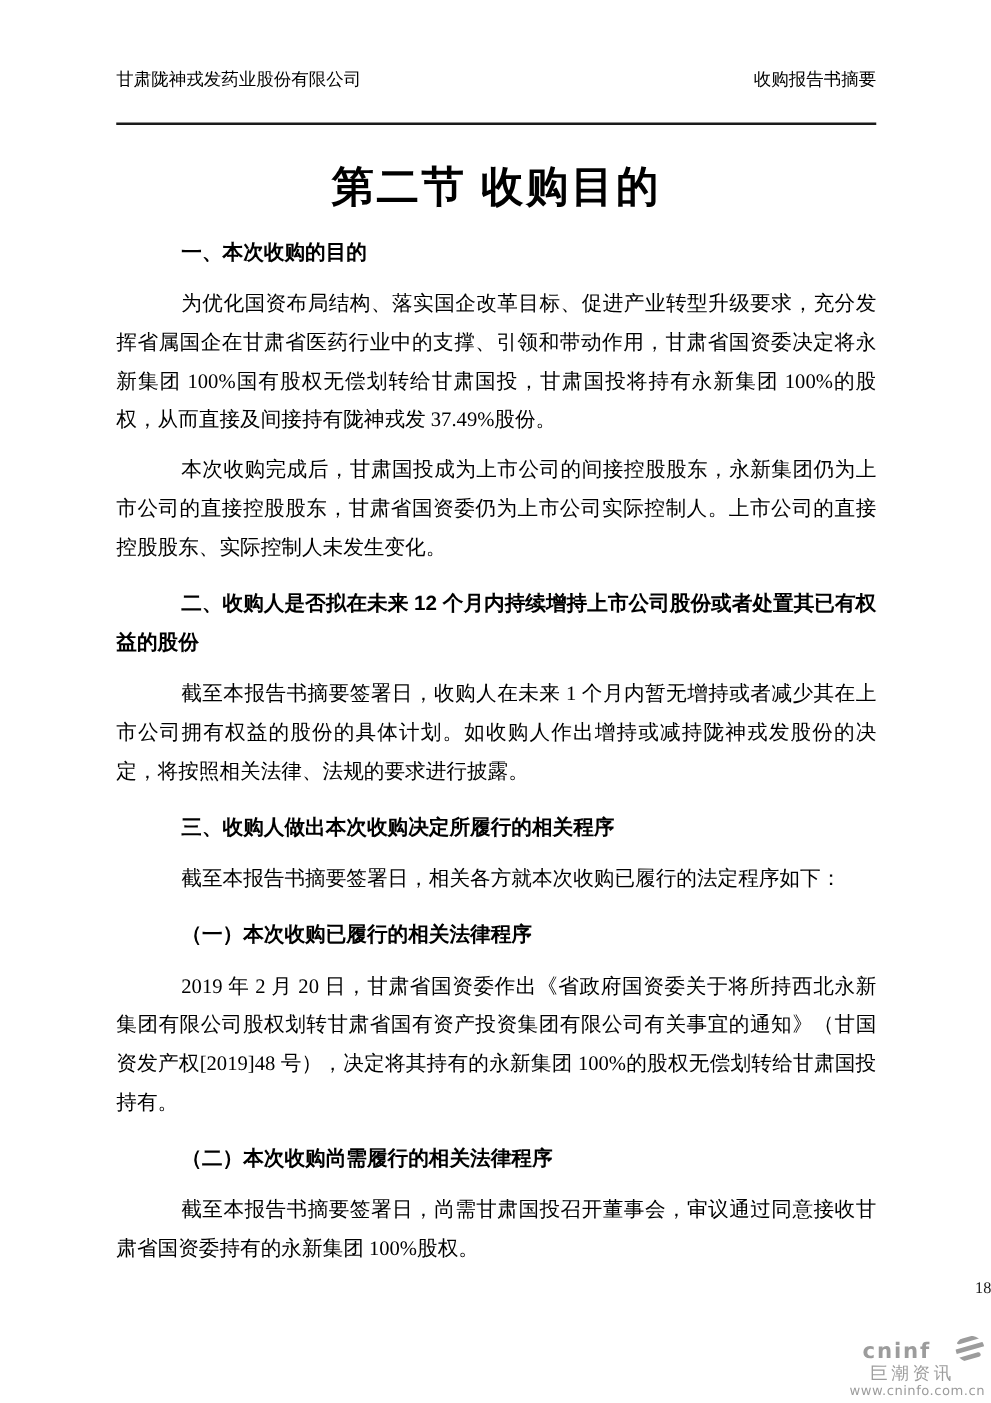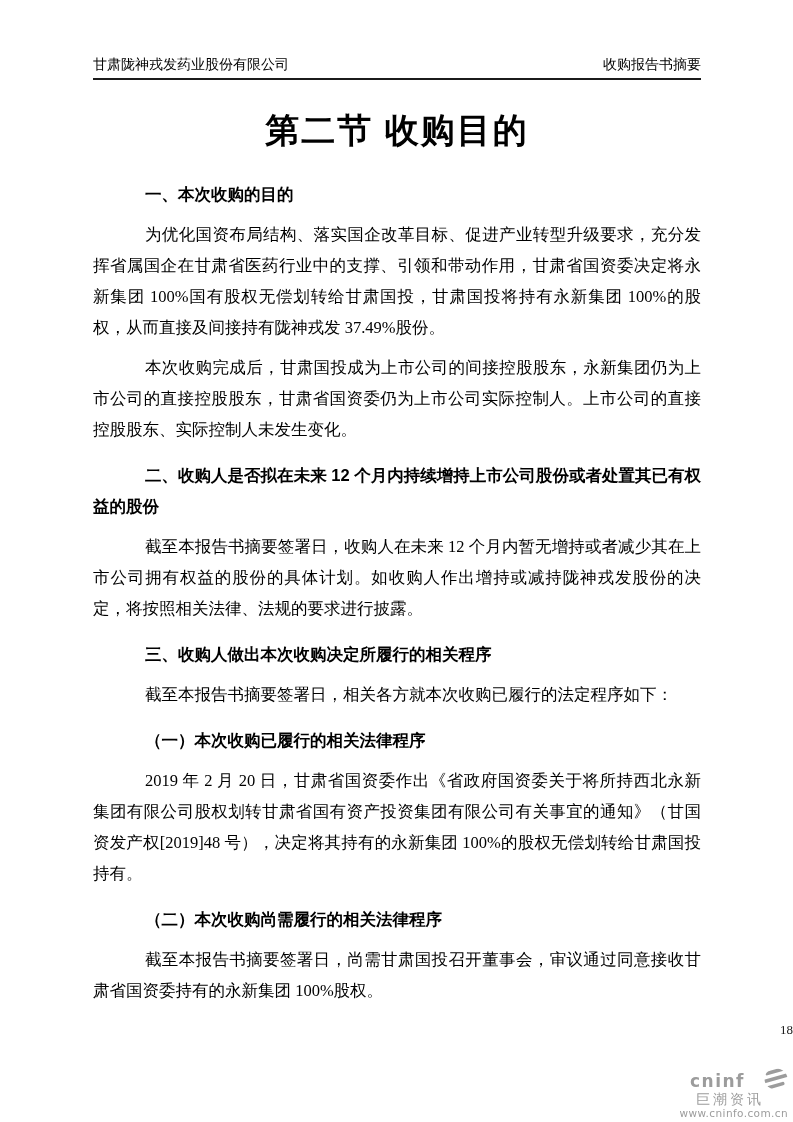--- a/index.html
+++ b/index.html
@@ -16,21 +16,21 @@
   }
   .content {
     padding: 56px 92px 0 93px;
   }
   .header-row {
     display: flex;
     justify-content: space-between;
     align-items: flex-end;
     font-size: 14px;
     line-height: 18px;
-    padding-bottom: 4px;
+    padding-bottom: 24px;
     border-bottom: 2px solid #1b1b1b;
   }
   .doc-title {
     margin-top: 34px;
     text-align: center;
     font-family: "Liberation Sans", "DejaVu Sans", sans-serif;
     font-weight: bold;
     font-size: 34px;
     line-height: 33px;
     letter-spacing: 2px;
@@ -40,21 +40,21 @@
     line-height: 31px;
     text-align: justify;
     text-indent: 52px;
   }
   .p { margin-top: 9px; }
   .h1, .h2 {
     font-family: "Liberation Sans", "DejaVu Sans", sans-serif;
     font-weight: bold;
     margin-top: 15px;
   }
-  .first { margin-top: 32px; }
+  .first { margin-top: 20px; }
   .page-number {
     position: absolute;
     left: 0; right: 0;
     top: 1022px;
     text-align: right;
     font-size: 13px;
     color: #1b1b1b;
   }
   .footer-logo {
     position: absolute;
@@ -98,21 +98,21 @@
       <span>甘肃陇神戎发药业股份有限公司</span>
       <span>收购报告书摘要</span>
     </div>
 
     <div class="doc-title">第二节 收购目的</div>
 
     <div class="blk h1 first">一、本次收购的目的</div>
     <div class="blk p">为优化国资布局结构、落实国企改革目标、促进产业转型升级要求，充分发挥省属国企在甘肃省医药行业中的支撑、引领和带动作用，甘肃省国资委决定将永新集团 100%国有股权无偿划转给甘肃国投，甘肃国投将持有永新集团 100%的股权，从而直接及间接持有陇神戎发 37.49%股份。</div>
     <div class="blk p">本次收购完成后，甘肃国投成为上市公司的间接控股股东，永新集团仍为上市公司的直接控股股东，甘肃省国资委仍为上市公司实际控制人。上市公司的直接控股股东、实际控制人未发生变化。</div>
     <div class="blk h1">二、收购人是否拟在未来 12 个月内持续增持上市公司股份或者处置其已有权益的股份</div>
-    <div class="blk p">截至本报告书摘要签署日，收购人在未来 12 个月内暂无增持或者减少其在上市公司拥有权益的股份的具体计划。如收购人作出增持或减持陇神戎发股份的决定，将按照相关法律、法规的要求进行披露。</div>
+    <div class="blk p">截至本报告书摘要签署日，收购人在未来 1 个月内暂无增持或者减少其在上市公司拥有权益的股份的具体计划。如收购人作出增持或减持陇神戎发股份的决定，将按照相关法律、法规的要求进行披露。</div>
     <div class="blk h1">三、收购人做出本次收购决定所履行的相关程序</div>
     <div class="blk p">截至本报告书摘要签署日，相关各方就本次收购已履行的法定程序如下：</div>
     <div class="blk h2">（一）本次收购已履行的相关法律程序</div>
     <div class="blk p">2019 年 2 月 20 日，甘肃省国资委作出《省政府国资委关于将所持西北永新集团有限公司股权划转甘肃省国有资产投资集团有限公司有关事宜的通知》（甘国资发产权[2019]48 号），决定将其持有的永新集团 100%的股权无偿划转给甘肃国投持有。</div>
     <div class="blk h2">（二）本次收购尚需履行的相关法律程序</div>
     <div class="blk p">截至本报告书摘要签署日，尚需甘肃国投召开董事会，审议通过同意接收甘肃省国资委持有的永新集团 100%股权。</div>
 
   </div>
 
   <div class="page-number">18</div>

